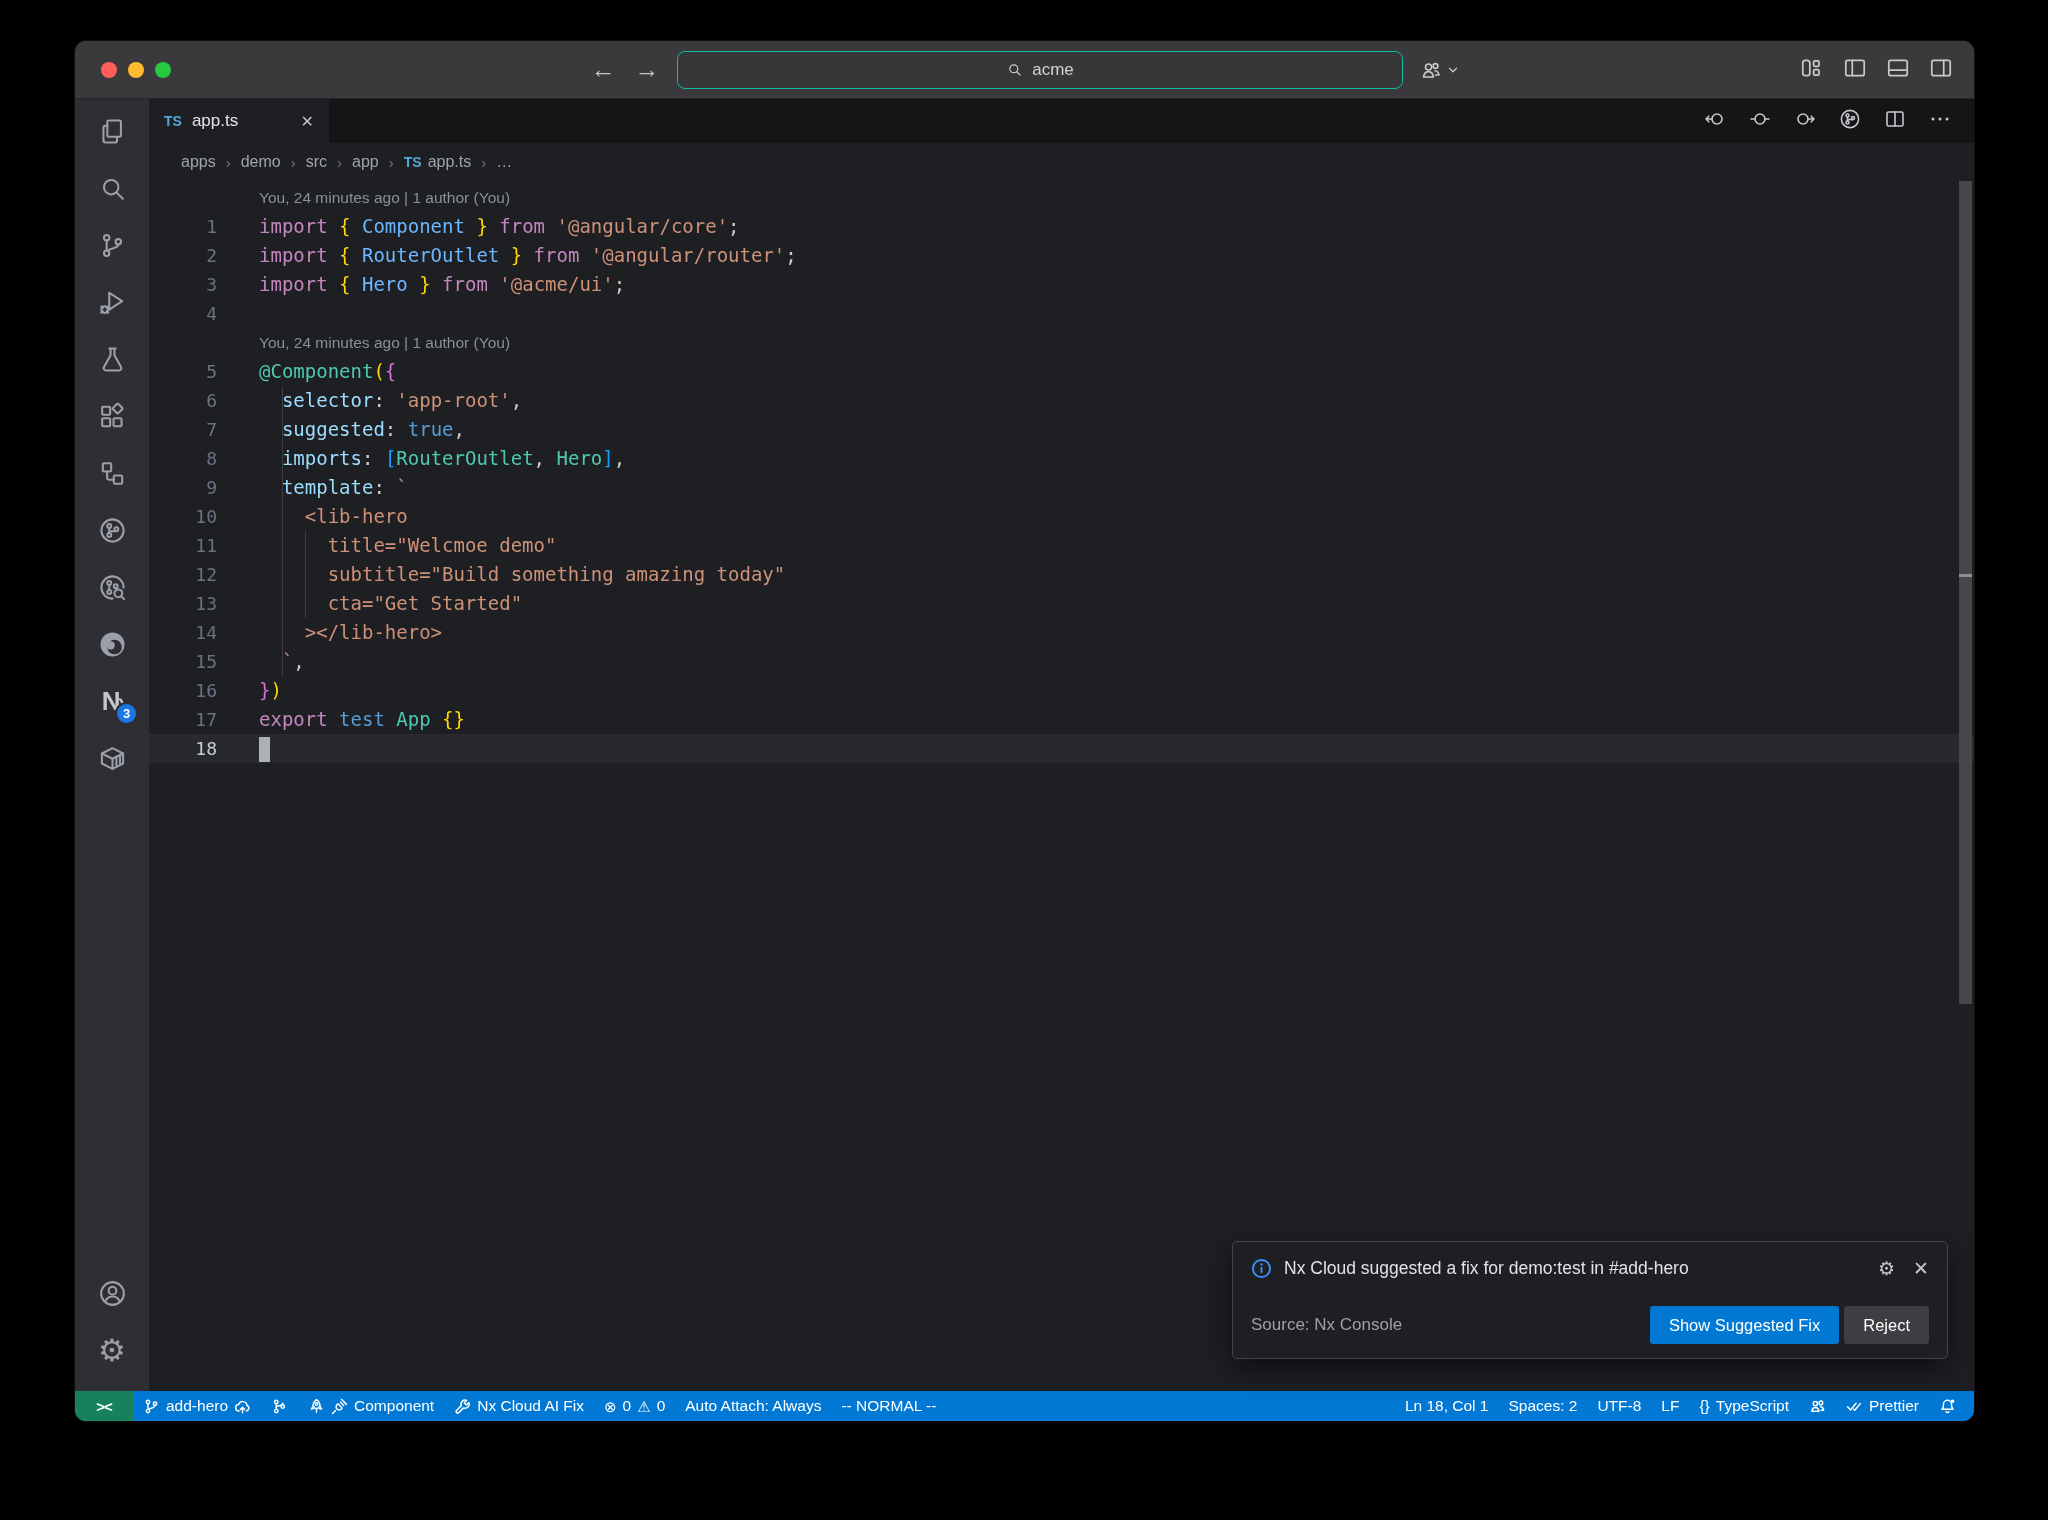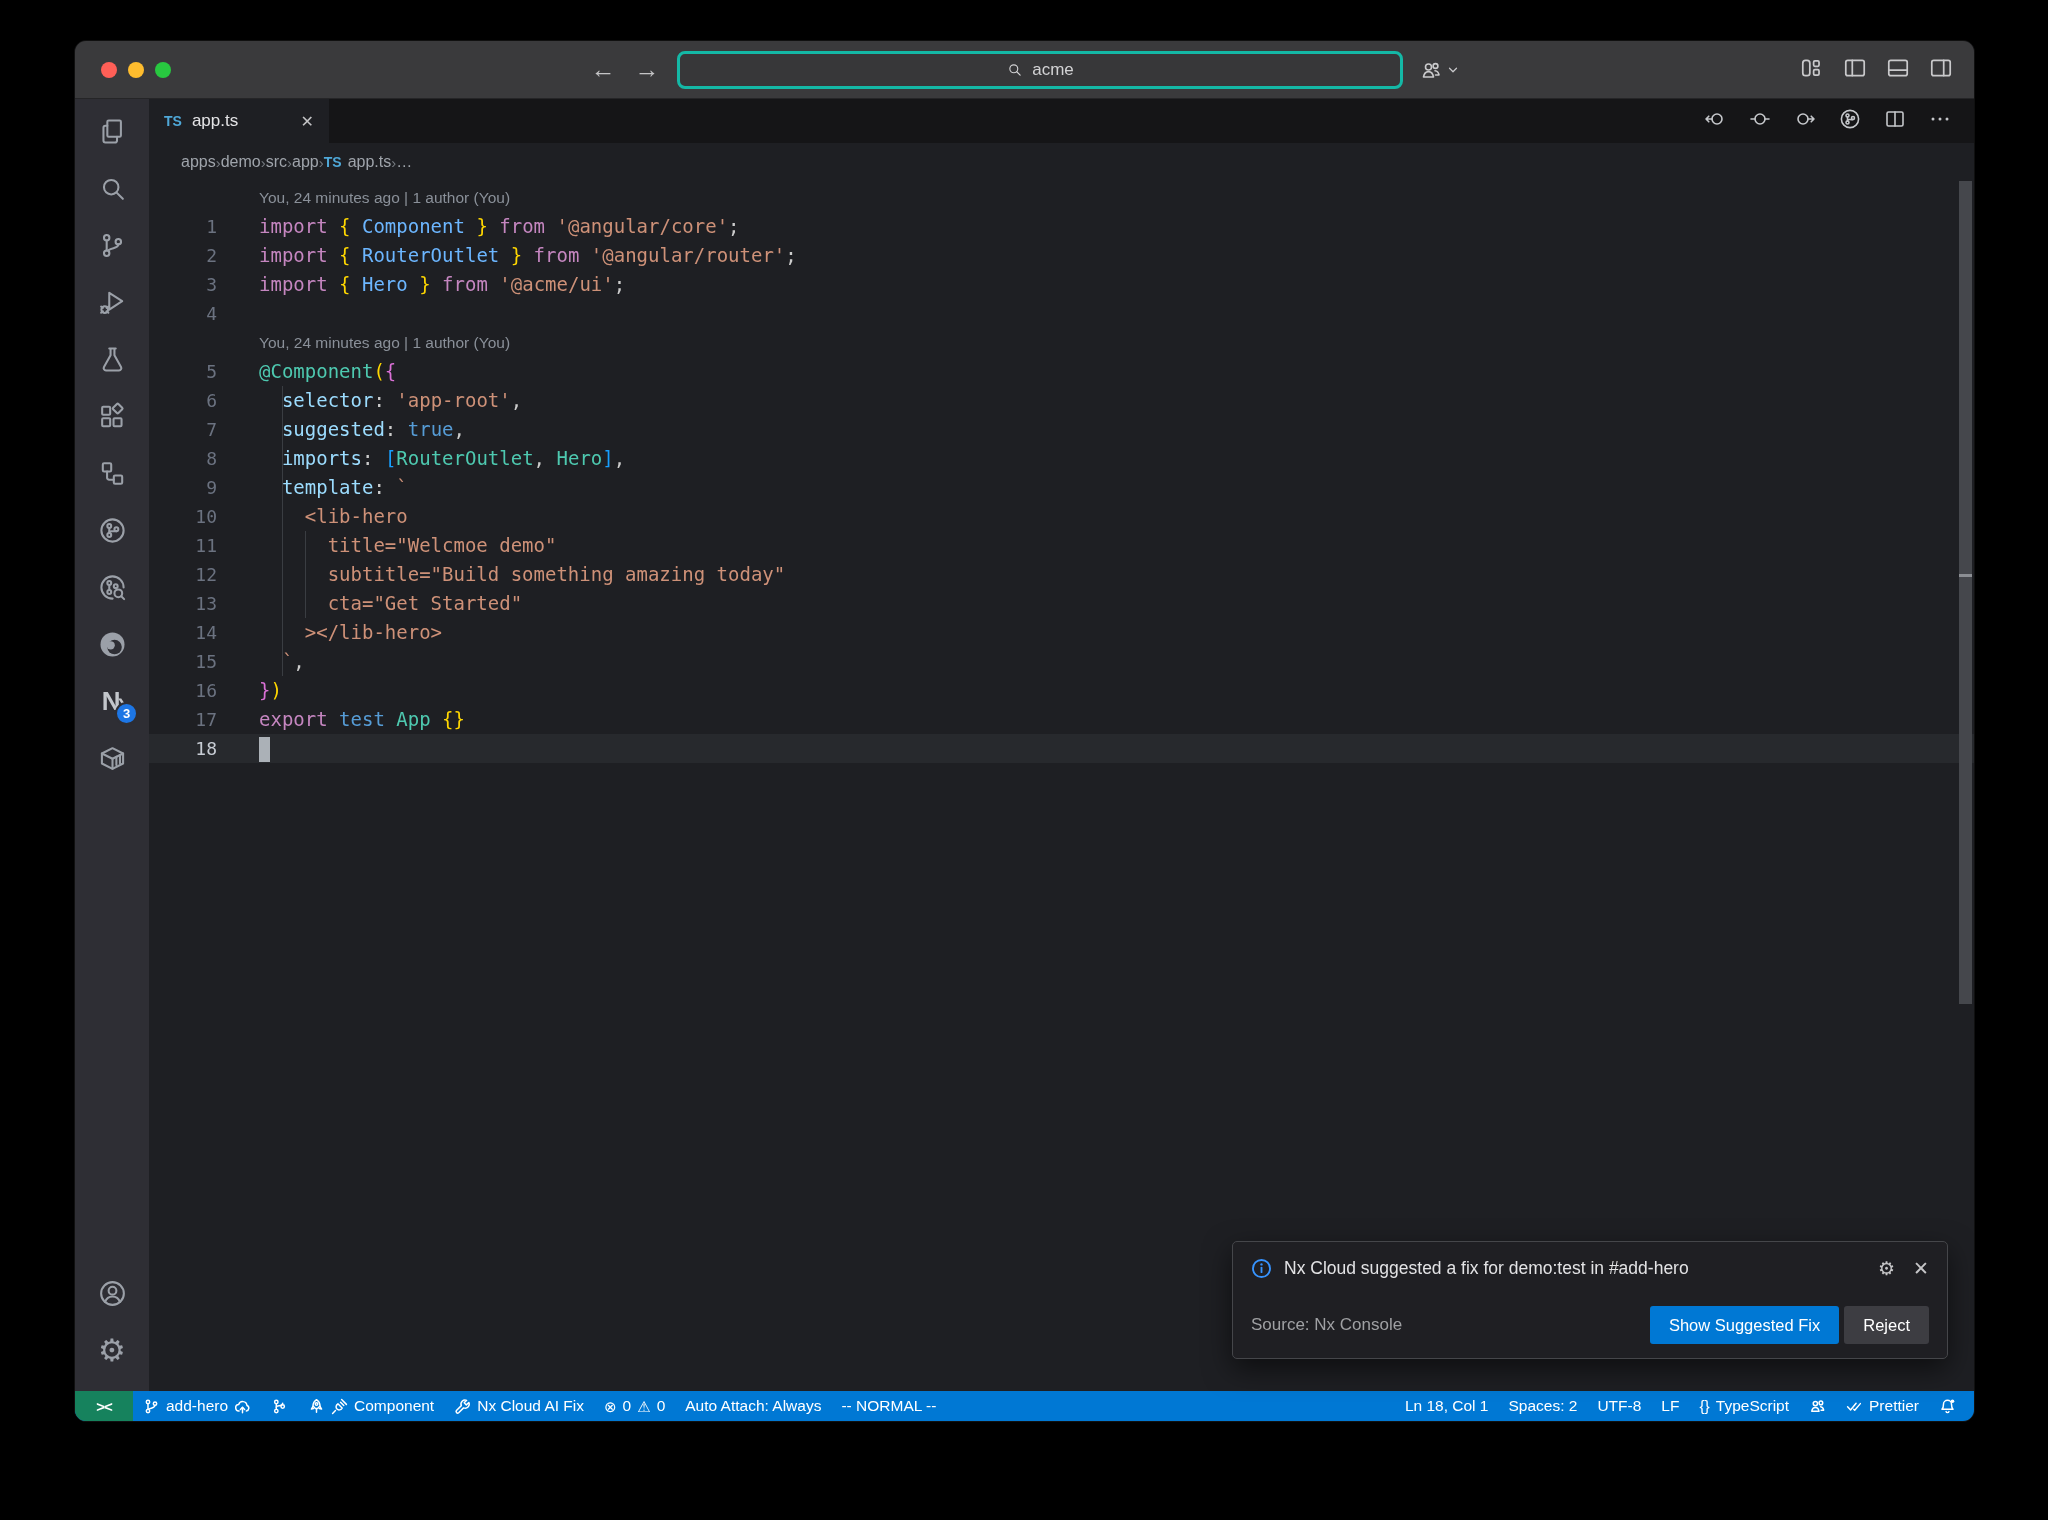--- a/index.html
+++ b/index.html
@@ -10,21 +10,21 @@
           background:var(--editor-bg,#1e1f23);border-radius:12px;overflow:hidden;
           box-shadow:0 30px 90px rgba(0,0,0,.75);display:flex;flex-direction:column;
           border:1px solid #101010;}
   
   .titlebar{height:58px;flex:0 0 auto;background:var(--titlebar-bg,#3a3a3c);
             border-bottom:1px solid #252527;display:flex;align-items:center;position:relative;}
   .lights{position:absolute;left:26px;top:0;height:100%;display:flex;align-items:center;gap:11px;}
   .light{width:16px;height:16px;border-radius:50%;}
   .tb-center{margin:0 auto;display:flex;align-items:center;gap:16px;}
   .tb-arrow{color:#c4c4c6;font-size:25px;line-height:1;width:28px;text-align:center;}
-  .searchbox{width:726px;height:38px;border:3px solid #14b8a6;border-radius:8px;background:#373739;
+  .searchbox{width:726px;height:38px;border:1px solid #14b8a6;border-radius:8px;background:#373739;
              display:flex;align-items:center;justify-content:center;gap:9px;color:#d2d2d4;font-size:17px;}
   .searchbox .ic svg{width:17px;height:17px;}
   .tb-accounts{display:flex;align-items:center;gap:3px;color:#cacacc;}
   .tb-accounts .ic svg{width:24px;height:24px;}
   .tb-accounts .chev svg{width:14px;height:14px;}
   .tb-right{position:absolute;right:20px;top:0;height:100%;display:flex;align-items:center;gap:17px;color:#c9c9cb;}
   .tb-right .ic svg{width:26px;height:26px;}
   
   .main{flex:1;display:flex;min-height:0;}
   .activitybar{width:74px;flex:0 0 auto;background:var(--activity-bg,#2e2e34);
@@ -42,21 +42,21 @@
          display:flex;align-items:center;justify-content:center;border:2px solid var(--activity-bg,#2e2e34);}
   
   .editorcol{flex:1;display:flex;flex-direction:column;min-width:0;background:var(--editor-bg,#1e1f23);position:relative;}
   .tabrow{height:44px;flex:0 0 auto;background:var(--tabstrip-bg,#151517);display:flex;justify-content:space-between;}
   .tab{width:180px;background:var(--editor-bg,#1e1f23);display:flex;align-items:center;
        padding:0 15px;gap:10px;color:#e4e4e6;font-size:17px;cursor:pointer;}
   .ts-ic{color:var(--ts-blue,#4fa8d8);font-weight:700;font-size:14px;font-family:"Liberation Sans",sans-serif;}
   .tabclose{margin-left:auto;color:#c3c3c5;font-size:16px;}
   .tabactions{display:flex;align-items:center;gap:21px;padding-right:22px;color:#c5c7cb;}
   .tabactions .ic svg{width:24px;height:24px;}
-  .breadcrumb{height:38px;flex:0 0 auto;display:flex;align-items:center;padding-left:32px;gap:0;
+  .breadcrumb{height:38px;flex:0 0 auto;display:flex;align-items:center;padding-left:32px;gap:10px;
               color:#9fa4ab;font-size:16px;}
   .bc-sep{color:#74797f;font-size:15px;}
   .bc-item{display:flex;align-items:center;gap:6px;cursor:pointer;}
   
   .codearea{flex:1;position:relative;font-family:"DejaVu Sans Mono",monospace;font-size:19px;
             line-height:29px;padding-top:2px;overflow:hidden;}
   .row{display:flex;height:29px;align-items:center;}
   .row.cur{background:rgba(222,230,242,.05);}
   .ln{width:68px;flex:0 0 auto;text-align:right;color:#6b7280;font-size:18px;}
   .row.cur .ln{color:#c7ccd4;}

